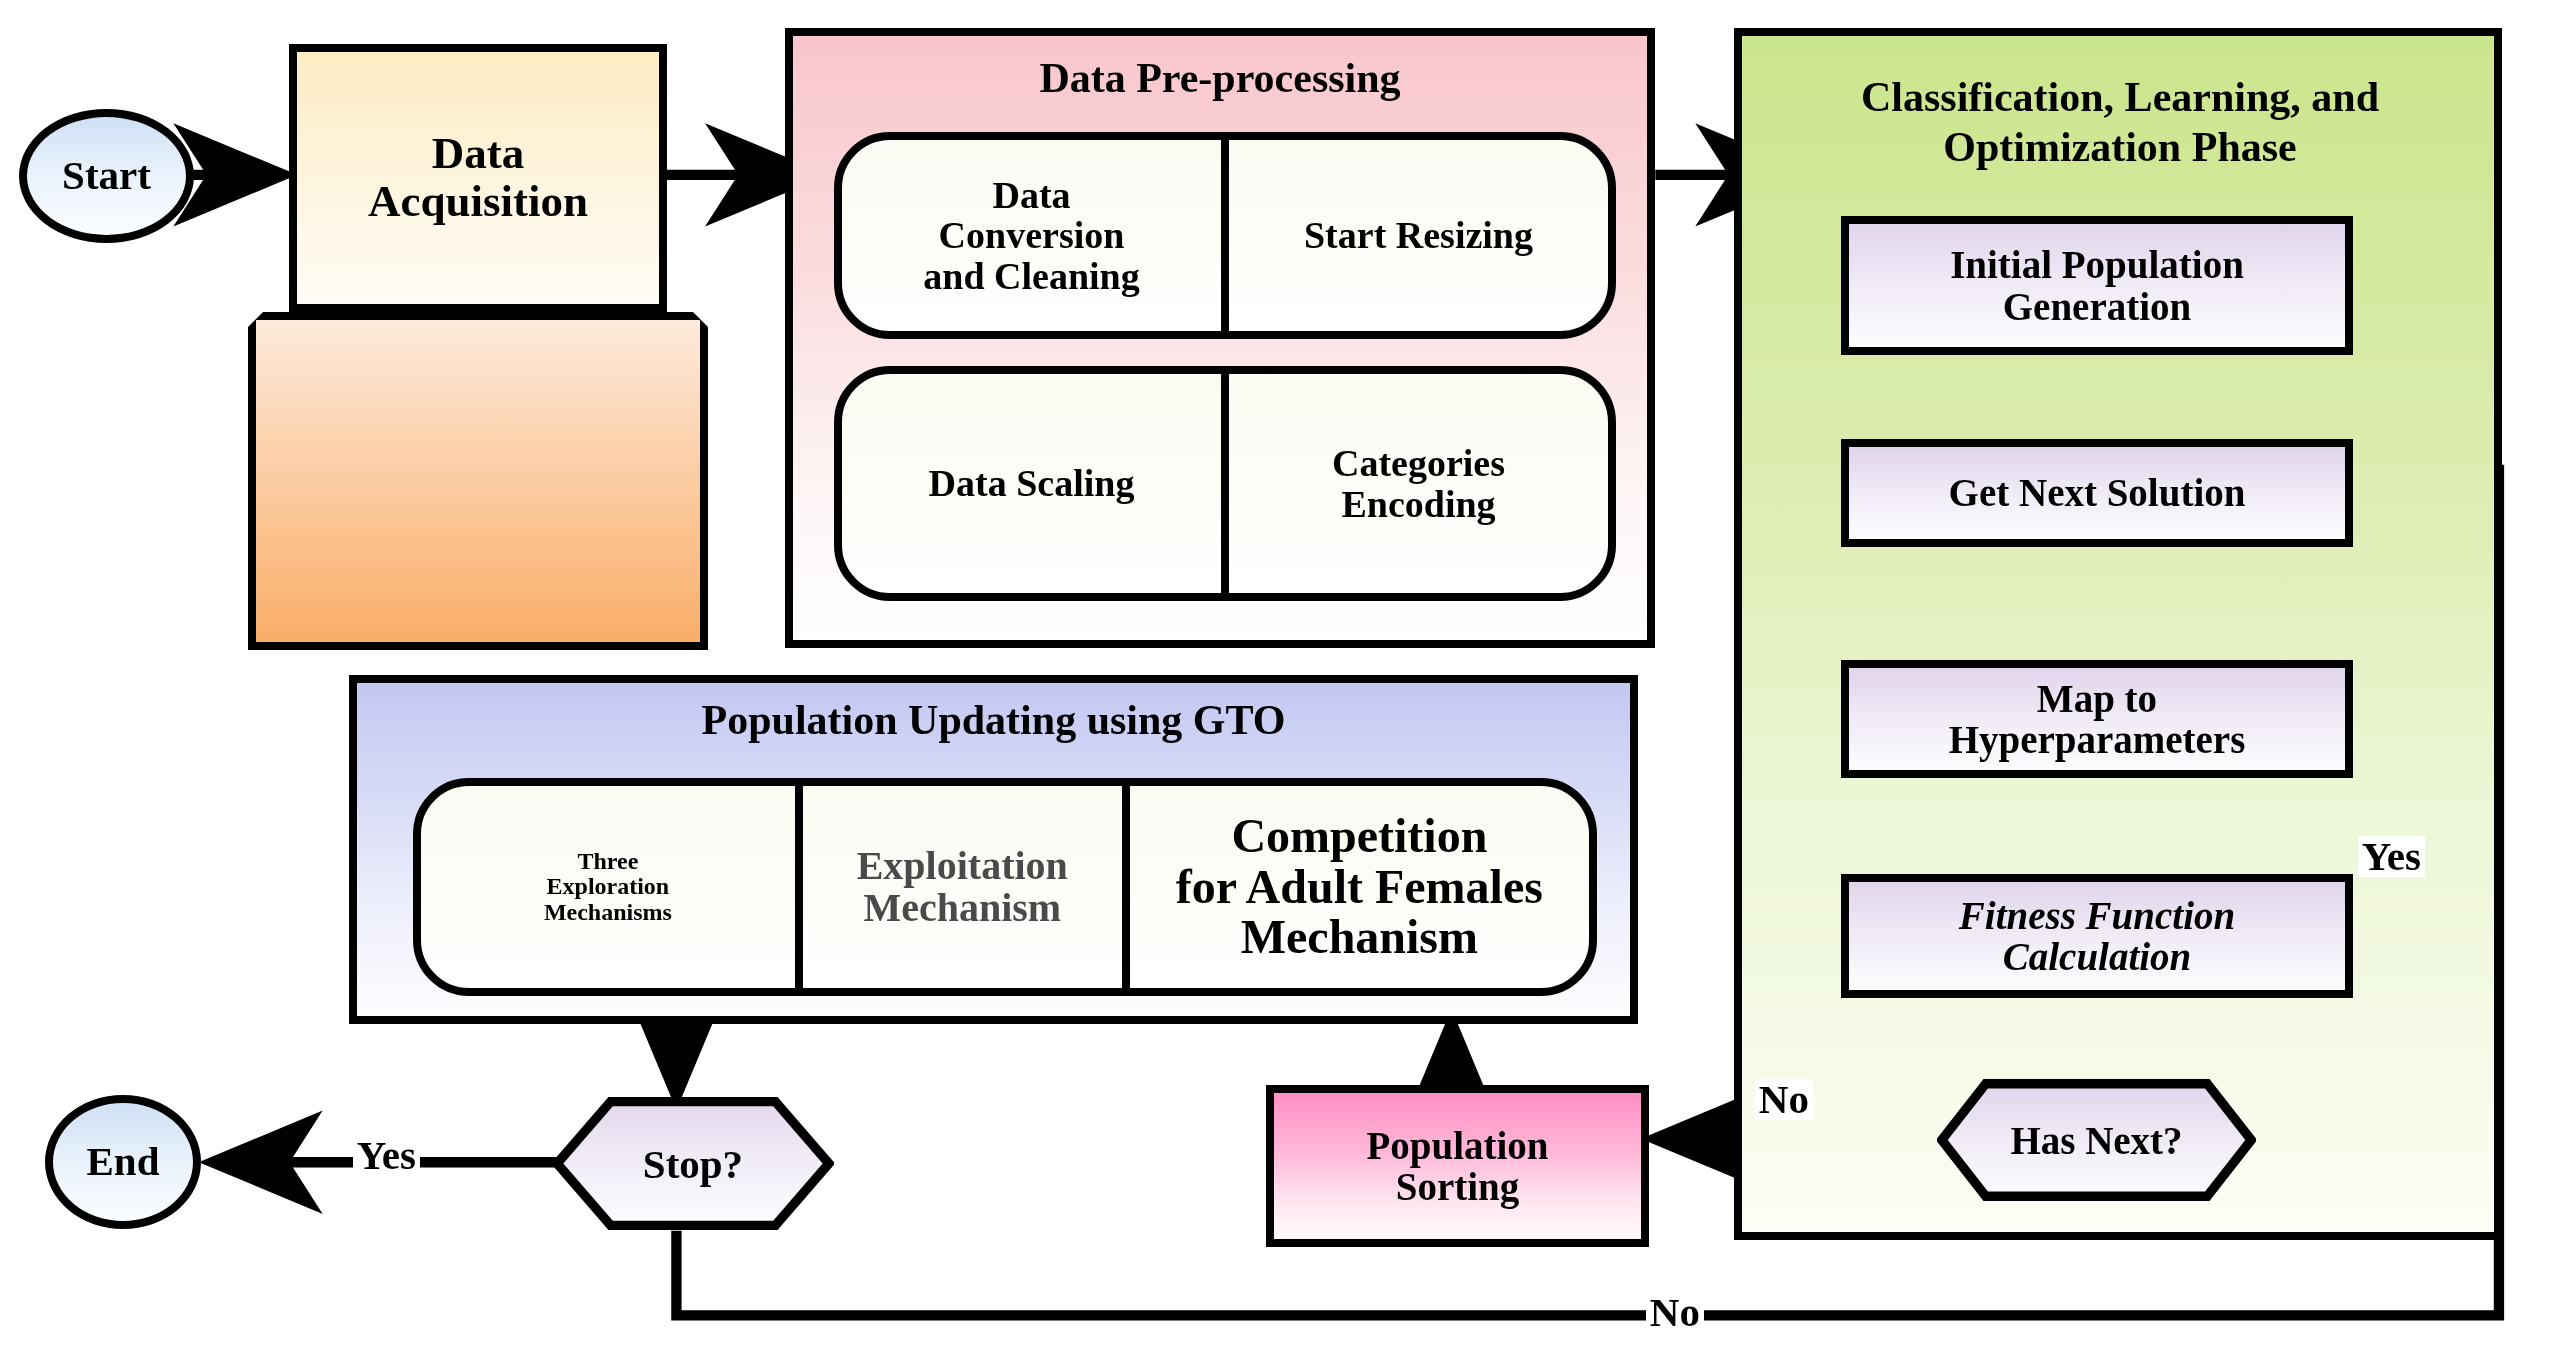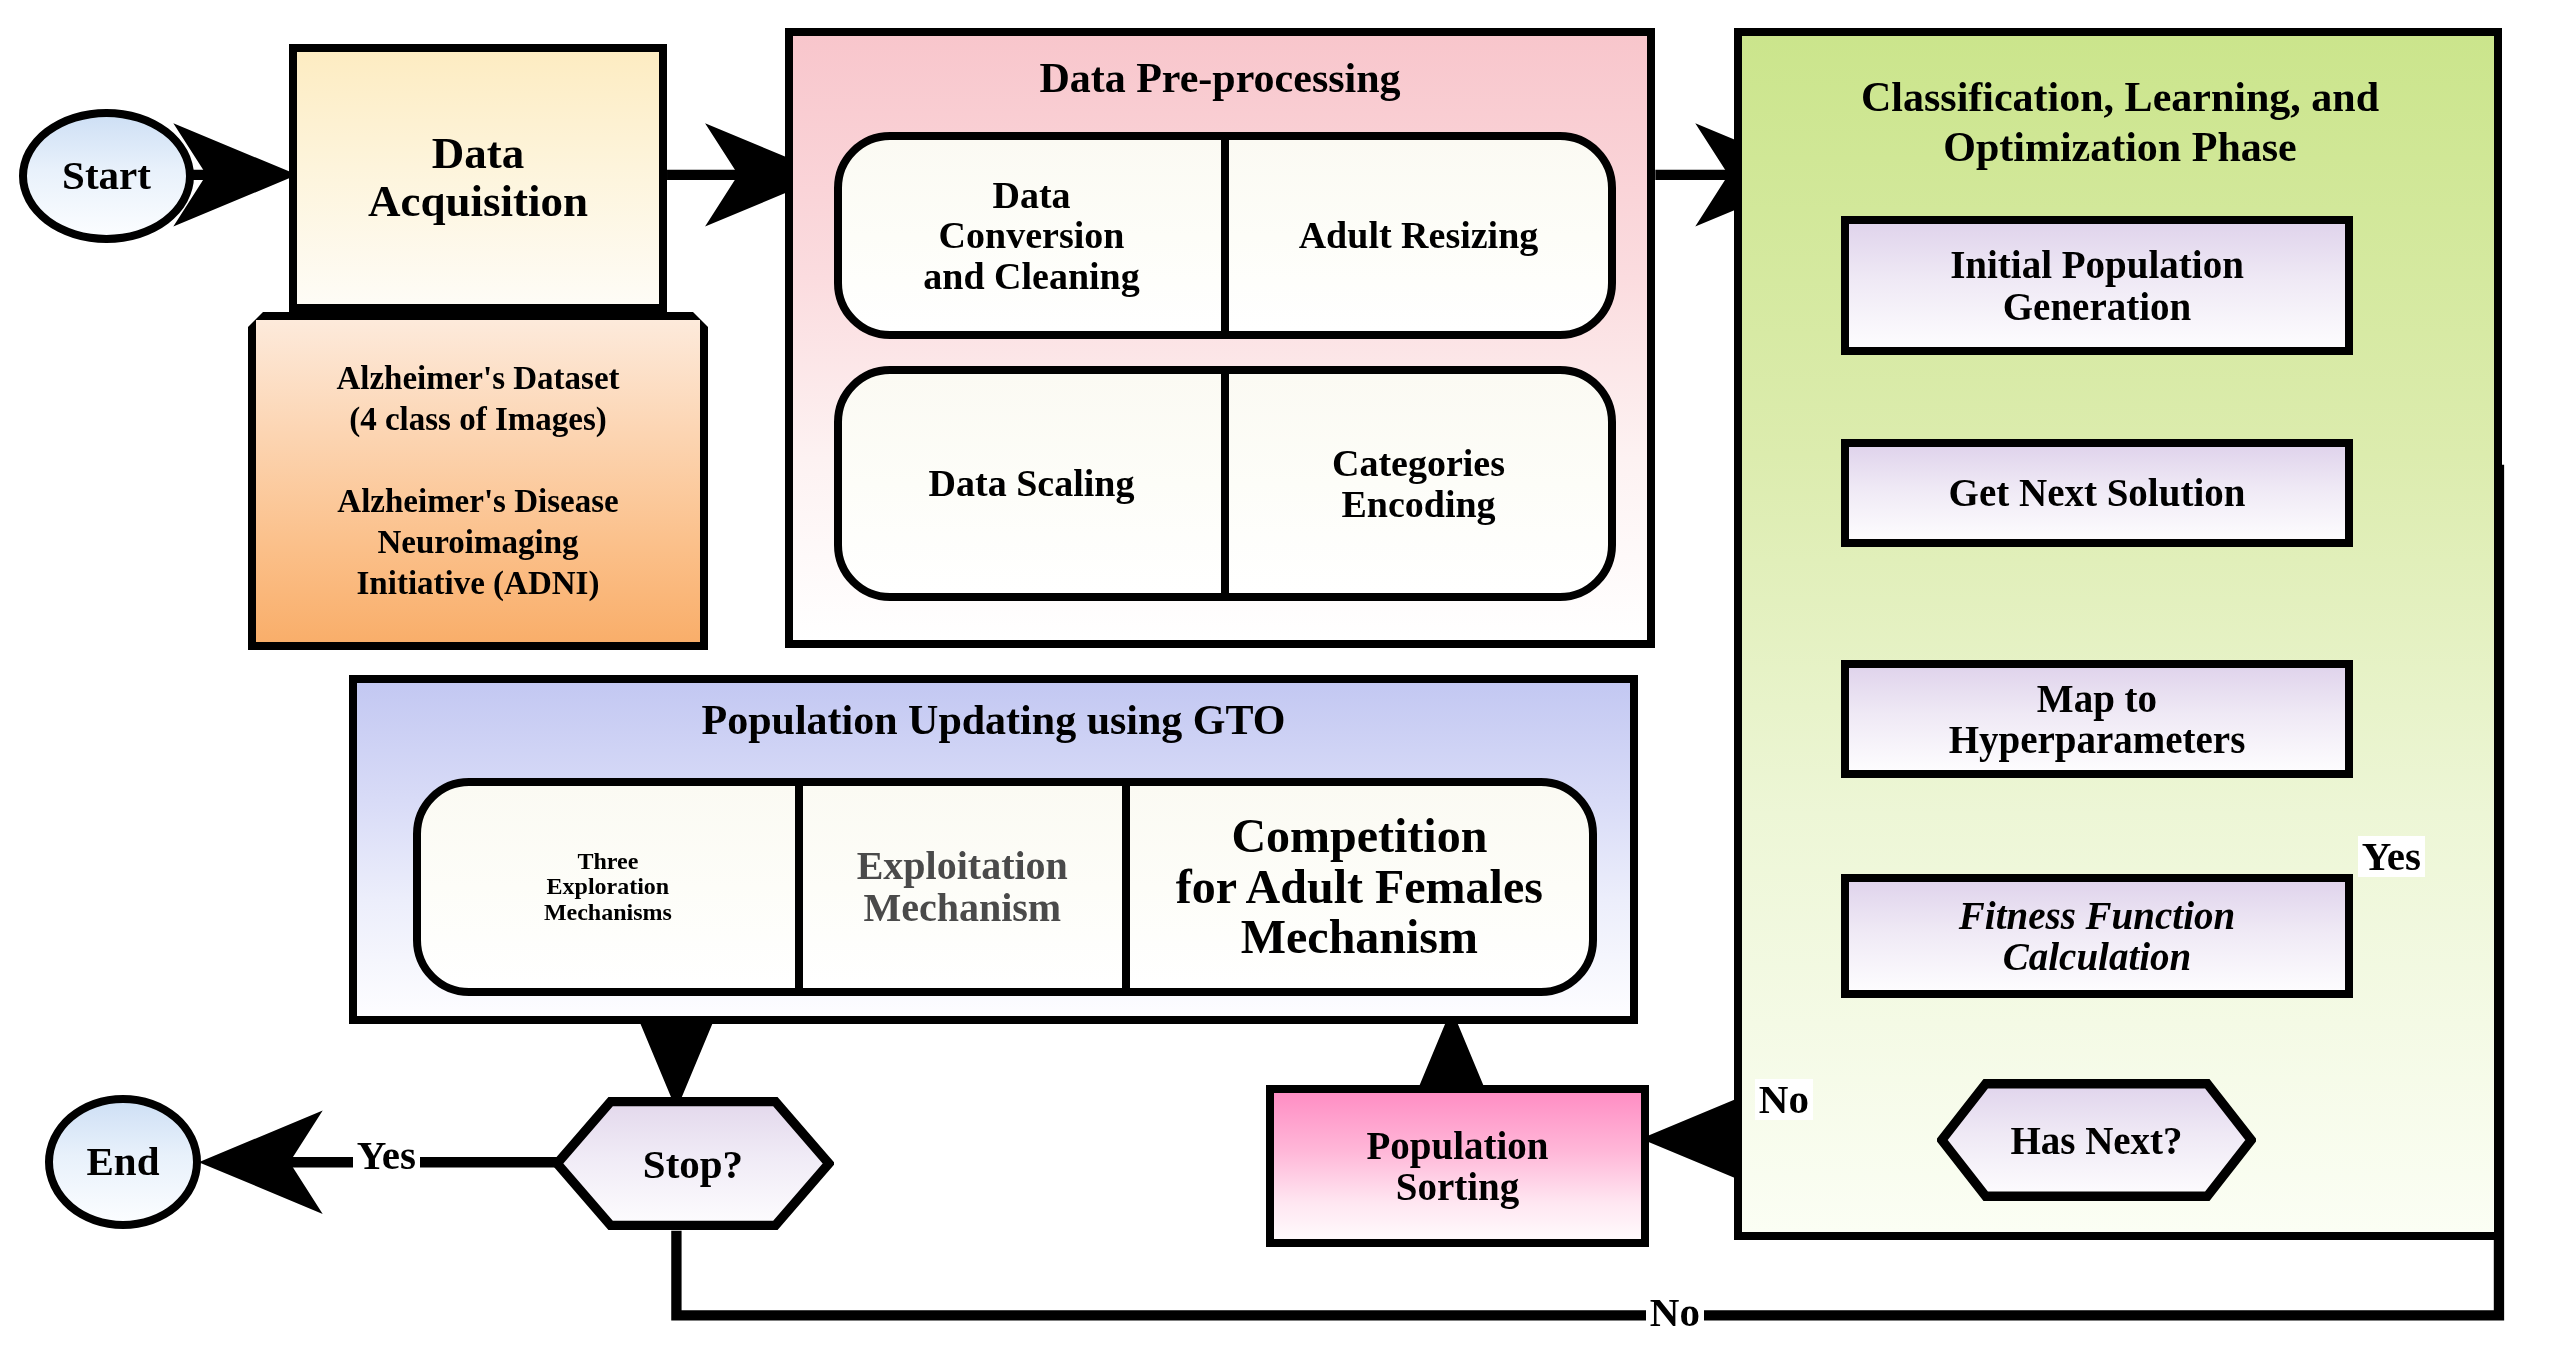--- a/index.html
+++ b/index.html
@@ -144,38 +144,32 @@
   </svg>
 
   <div class="node terminator" style="left:19px;top:109px;width:175px;height:134px;"></div>
   <div class="txt" style="left:19px;top:109px;width:175px;height:134px;font-size:41px;">Start</div>
 
   <div class="node proc acq" style="left:289px;top:44px;width:378px;height:268px;"></div>
   <div class="txt" style="left:289px;top:44px;width:378px;height:268px;font-size:45px;">Data
 Acquisition</div>
 
   <div class="node dataset" style="left:248px;top:312px;width:460px;height:338px;"></div>
-  <div class="txt" style="left:248px;top:312px;width:460px;height:338px;font-size:33px;line-height:1.24;">Alzheimer's Dataset
-(4 class of Images)
-
-Alzheimer's Disease
-Neuroimaging
-Initiative (ADNI)</div>
 
   <div class="node panel panel-pre" style="left:785px;top:28px;width:870px;height:620px;"></div>
   <div class="txt" style="left:785px;top:45px;width:870px;height:66px;font-size:42px;">Data Pre-processing</div>
 
   <div class="pillgroup" style="left:834px;top:132px;width:782px;height:207px;">
     <div class="cell" style="font-size:38px;">
       <span>Data
 Conversion
 and Cleaning</span>
     </div>
     <div class="cell" style="font-size:38px;">
-      <span>Adult Resizing</span>
+      <span>Start Resizing</span>
     </div>
   </div>
 
   <div class="pillgroup" style="left:834px;top:366px;width:782px;height:235px;">
     <div class="cell" style="font-size:38px;">
       <span>Data Scaling</span>
     </div>
     <div class="cell" style="font-size:38px;">
       <span>Categories
 Encoding</span>

